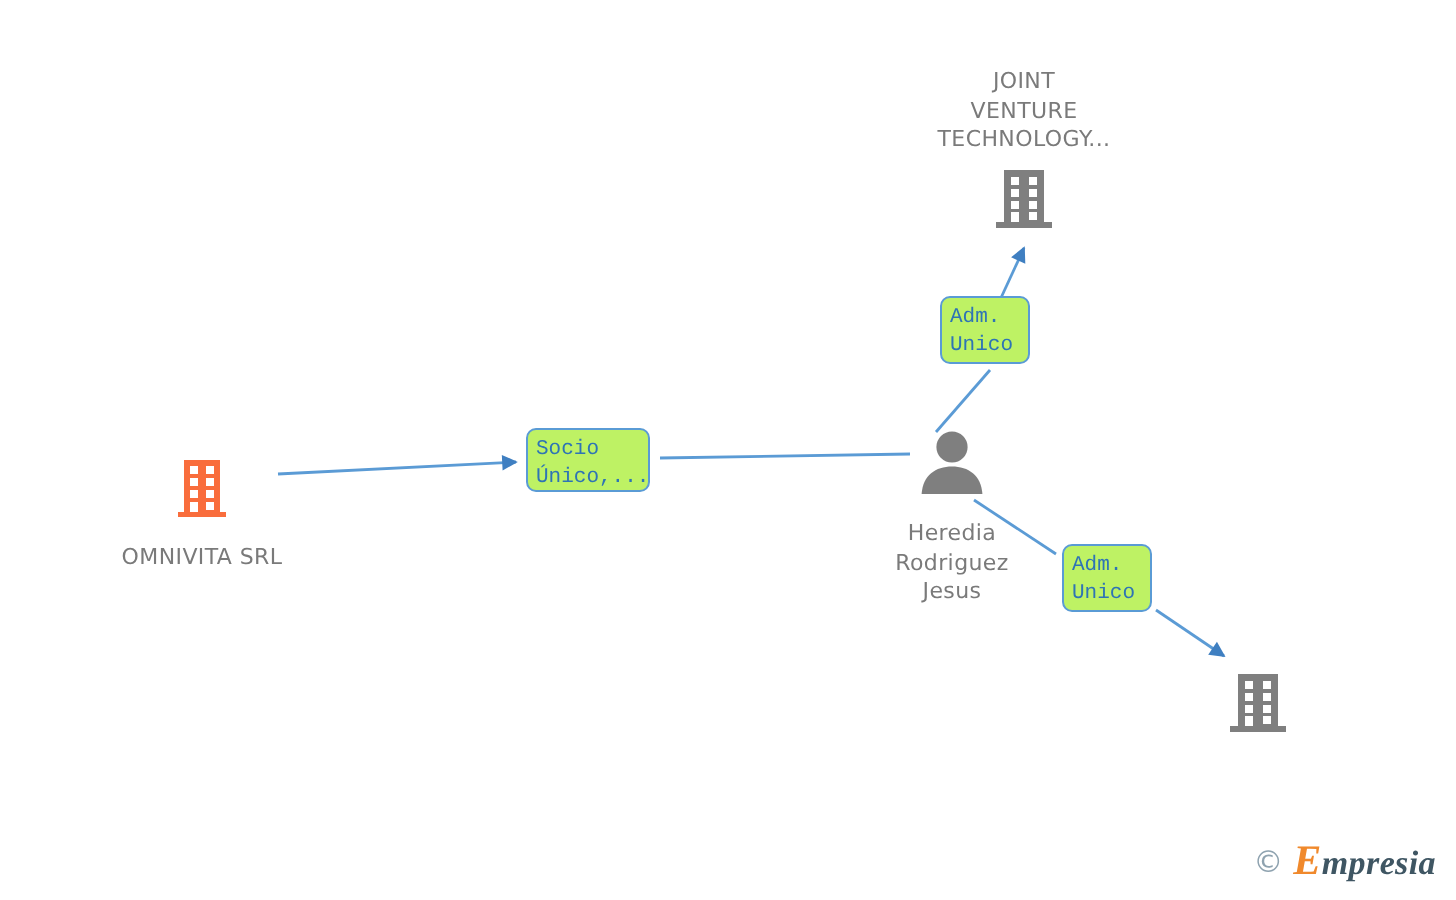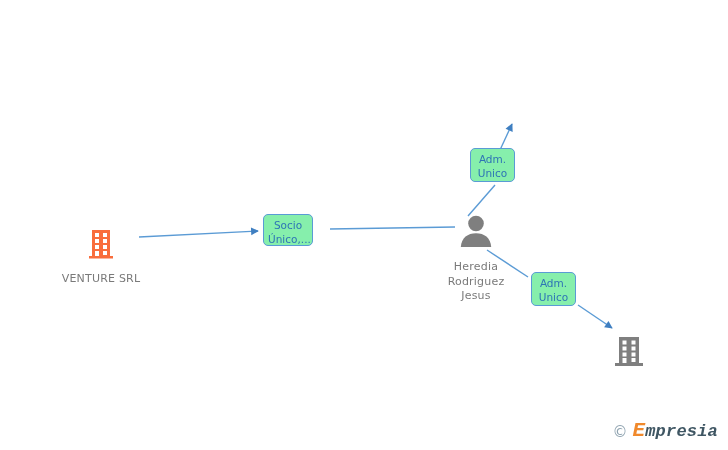--- a/index.html
+++ b/index.html
@@ -58,47 +58,47 @@
     margin-top: 0;
     margin-bottom: 4px;
   }
 
   
   .edge-label {
     position: absolute;
     box-sizing: border-box;
     border: 1.4px solid #5a9bd5;
     border-radius: 5px;
-    background: #86efac;
+    background: #bef264;
     color: #2e74b5;
     font-size: 10.5px;
     line-height: 14px;
-    text-align: center;
     padding: 3px 4px 4px 4px;
     white-space: pre-line;
+    font-family: Liberation Mono, monospace;
   }
 
   
   #watermark {
     position: absolute;
     right: 10px;
     bottom: 8px;
     display: flex;
     align-items: center;
     gap: 5px;
     font-size: 17px;
     line-height: 20px;
     user-select: none;
   }
   #watermark .wm-c {
     color: #8fa3b0;
     font-size: 15px;
   }
   #watermark .wm-text {
-    font-family: Liberation Mono, monospace;
+    font-family: Liberation Serif, serif;
     font-style: italic;
     font-weight: 600;
     color: #3f5663;
     letter-spacing: 0.2px;
   }
   #watermark .wm-text .wm-first {
     color: #f0892c;
     font-size: 21px;
   }
 </style>
@@ -126,37 +126,56 @@
       <path d="M468,216 L495,185" stroke="#5b9bd5" stroke-width="1.4" fill="none"></path>
       <path d="M500,150 L512,124" stroke="#5b9bd5" stroke-width="1.4" fill="none" marker-end="url(#arrow-head)"></path>
     </g>
 
     <g>
       <path d="M487,250 L528,277" stroke="#5b9bd5" stroke-width="1.4" fill="none"></path>
       <path d="M578,305 L612,328" stroke="#5b9bd5" stroke-width="1.4" fill="none" marker-end="url(#arrow-head)"></path>
     </g>
   </svg>
 
+  <div class="node" style="left:452px; top:34px; width:120px;">
+    <span class="node-label above">JOINT
+VENTURE
+TECHNOLOGY...</span>
+    <span class="node-icon">
+      <svg width="34" height="34" viewBox="0 0 34 34">
+        <rect x="7" y="3" width="20" height="26" fill="#7f7f7f"></rect>
+        <rect x="3" y="29" width="28" height="3" fill="#7f7f7f"></rect>
+        <rect x="10.5" y="6.5" width="4" height="4" fill="#ffffff"></rect>
+        <rect x="19.5" y="6.5" width="4" height="4" fill="#ffffff"></rect>
+        <rect x="10.5" y="12.5" width="4" height="4" fill="#ffffff"></rect>
+        <rect x="19.5" y="12.5" width="4" height="4" fill="#ffffff"></rect>
+        <rect x="10.5" y="18.5" width="4" height="4" fill="#ffffff"></rect>
+        <rect x="19.5" y="18.5" width="4" height="4" fill="#ffffff"></rect>
+        <rect x="10.5" y="24" width="4" height="5" fill="#ffffff"></rect>
+        <rect x="19.5" y="24" width="4" height="4" fill="#ffffff"></rect>
+      </svg>
+    </span>
+  </div>
 
   <div class="node" style="left:41px; top:228px; width:120px;">
     <span class="node-icon">
       <svg width="32" height="32" viewBox="0 0 32 32">
         <rect x="7" y="2" width="18" height="26" fill="#f96d3c"></rect>
         <rect x="4" y="28" width="24" height="2.5" fill="#f96d3c"></rect>
         <rect x="10" y="5" width="4" height="4" fill="#ffffff"></rect>
         <rect x="18" y="5" width="4" height="4" fill="#ffffff"></rect>
         <rect x="10" y="11" width="4" height="4" fill="#ffffff"></rect>
         <rect x="18" y="11" width="4" height="4" fill="#ffffff"></rect>
         <rect x="10" y="17" width="4" height="4" fill="#ffffff"></rect>
         <rect x="18" y="17" width="4" height="4" fill="#ffffff"></rect>
         <rect x="10" y="23" width="4" height="5" fill="#ffffff"></rect>
         <rect x="18" y="23" width="4" height="4" fill="#ffffff"></rect>
       </svg>
     </span>
-    <span class="node-label">VENTURE SRL</span>
+    <span class="node-label">OMNIVITA SRL</span>
   </div>
 
   <div class="node" style="left:416px; top:214px; width:120px;">
     <span class="node-icon">
       <svg width="36" height="34" viewBox="0 0 36 34">
         <circle cx="18" cy="9.5" r="7.8" fill="#7f7f7f"></circle>
         <path d="M2.8,33 C3.4,23.6 9.8,19.2 18,19.2 C26.2,19.2 32.6,23.6 33.2,33 Z" fill="#7f7f7f"></path>
       </svg>
     </span>
     <span class="node-label">Heredia
@@ -174,21 +193,21 @@
         <rect x="10.5" y="12.5" width="4" height="4" fill="#ffffff"></rect>
         <rect x="19.5" y="12.5" width="4" height="4" fill="#ffffff"></rect>
         <rect x="10.5" y="18.5" width="4" height="4" fill="#ffffff"></rect>
         <rect x="19.5" y="18.5" width="4" height="4" fill="#ffffff"></rect>
         <rect x="10.5" y="24" width="4" height="5" fill="#ffffff"></rect>
         <rect x="19.5" y="24" width="4" height="4" fill="#ffffff"></rect>
       </svg>
     </span>
   </div>
 
-  <div class="edge-label" style="left:263px; top:214px; width:50px; height:32px;">Socio
+  <div class="edge-label" style="left:263px; top:214px; width:62px; height:32px;">Socio
 Único,...</div>
 
   <div class="edge-label" style="left:470px; top:148px; width:45px; height:34px;">Adm.
 Unico</div>
 
   <div class="edge-label" style="left:531px; top:272px; width:45px; height:34px;">Adm.
 Unico</div>
 
   <div id="watermark">
     <span class="wm-c">©</span>

